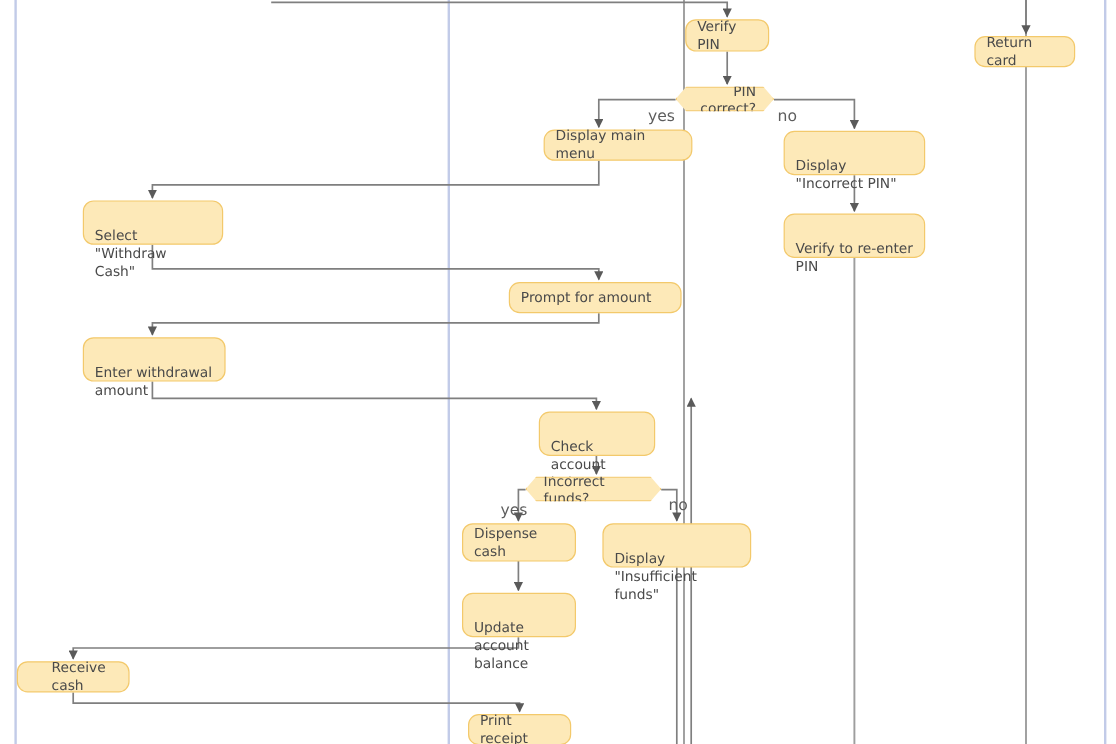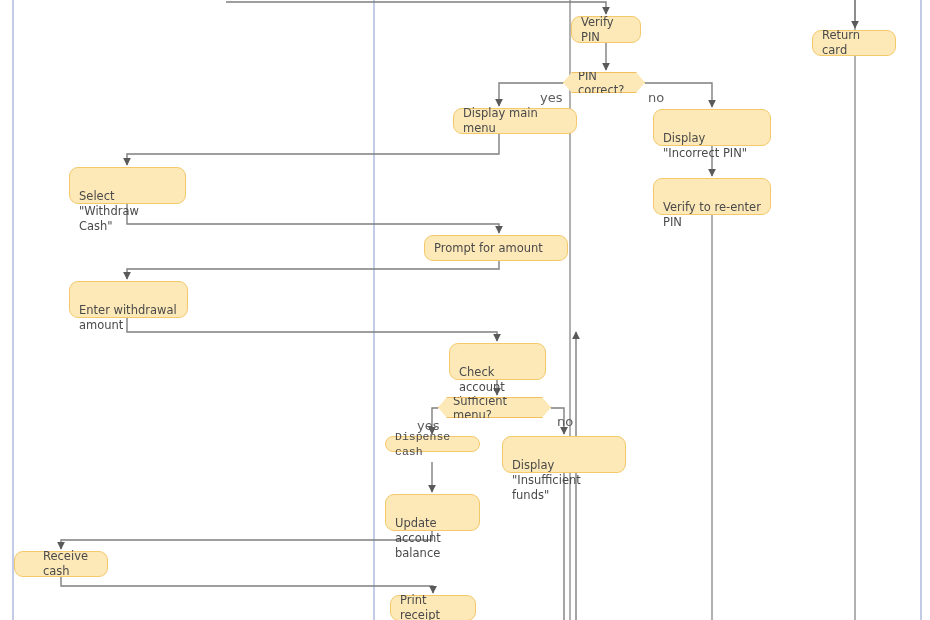--- a/index.html
+++ b/index.html
@@ -128,21 +128,21 @@
   </svg>
 
   <div class="node center" style="left:571px; top:16px; width:70px; height:27px;">
     <span>Verify PIN</span>
   </div>
 
   <div class="node center" style="left:812px; top:30px; width:84px; height:26px;">
     <span>Return card</span>
   </div>
 
-  <div class="decision" style="left:563px; top:72px; width:82px; height:21px;">
+  <div class="decision" style="left:563px; top:72px; width:82px; height:21px;text-align:right;">
     <span>PIN correct?</span>
   </div>
 
   <div class="node center" style="left:453px; top:108px; width:124px; height:26px;">
     <span>Display main menu</span>
   </div>
 
   <div class="node" style="left:653px; top:109px; width:118px; height:37px;">
     <span>Display "Incorrect PIN"</span>
   </div>
@@ -161,24 +161,24 @@
 
   <div class="node" style="left:69px; top:281px; width:119px; height:37px;">
     <span>Enter withdrawal amount</span>
   </div>
 
   <div class="node" style="left:449px; top:343px; width:97px; height:37px;">
     <span>Check account balance</span>
   </div>
 
   <div class="decision" style="left:438px; top:397px; width:113px; height:21px;">
-    <span>Sufficient menu?</span>
-  </div>
-
-  <div class="node center" style="left:385px; top:436px; width:95px; height:16px;font-family:Liberation Mono, monospace;">
+    <span>Incorrect funds?</span>
+  </div>
+
+  <div class="node center" style="left:385px; top:436px; width:95px; height:32px;">
     <span>Dispense cash</span>
   </div>
 
   <div class="node" style="left:502px; top:436px; width:124px; height:37px;">
     <span>Display "Insufficient funds"</span>
   </div>
 
   <div class="node" style="left:385px; top:494px; width:95px; height:37px;">
     <span>Update account balance</span>
   </div>

